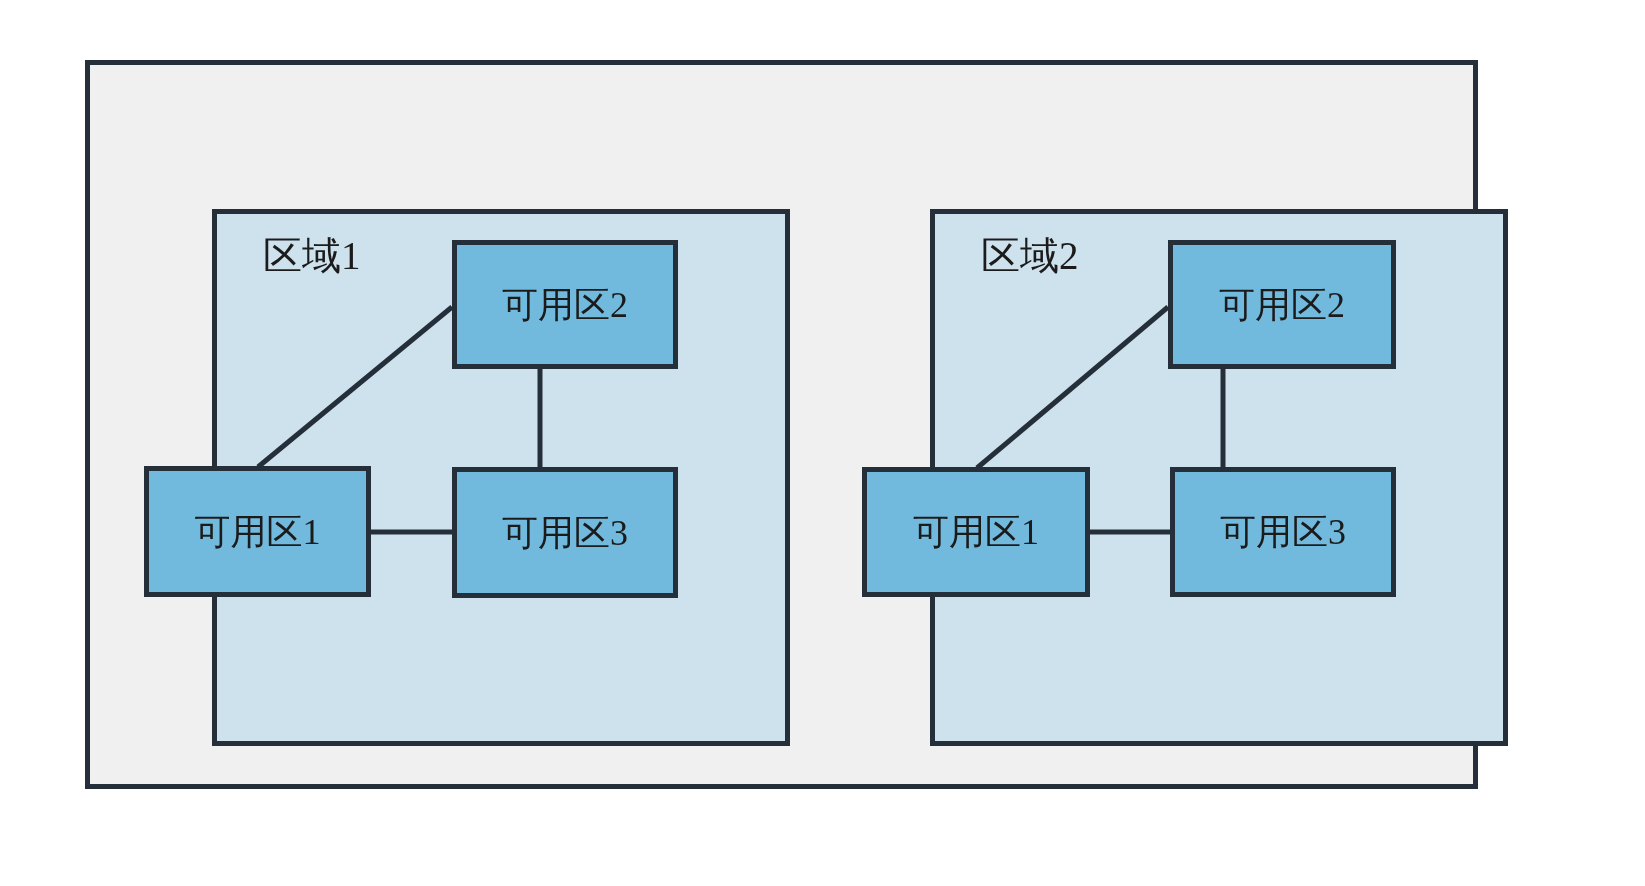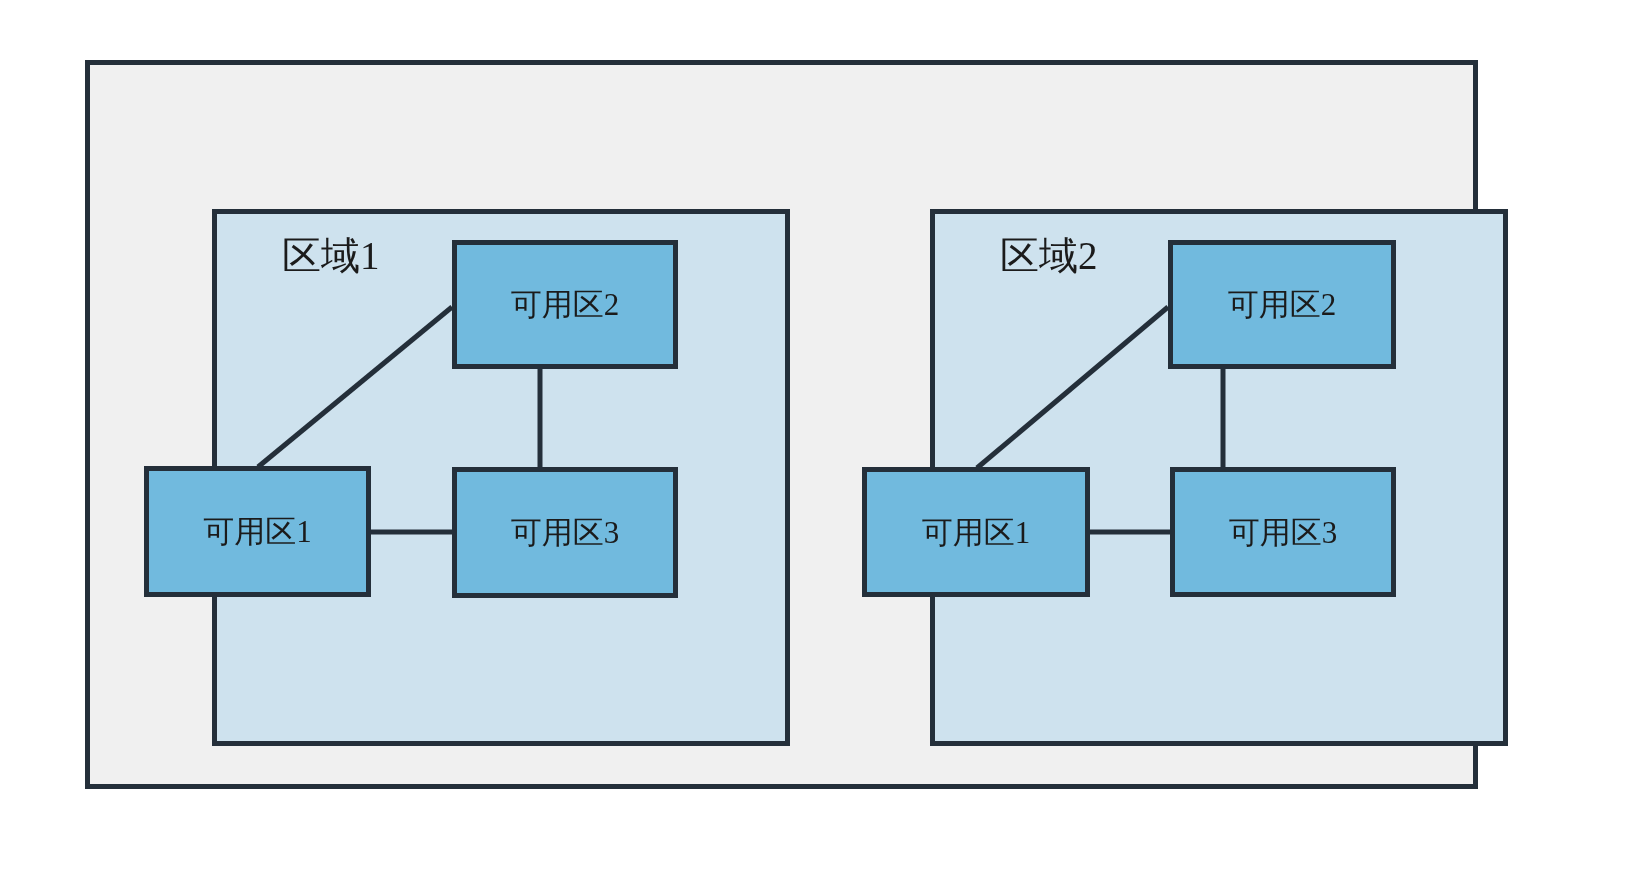--- a/index.html
+++ b/index.html
@@ -46,35 +46,34 @@
 
   .region-title {
     position: absolute;
     left: 46px;
     top: 22px;
     font-size: 39px;
     line-height: 1;
     color: #1b1b1b;
     letter-spacing: 0px;
     white-space: nowrap;
-    margin-left: 19px;
   }
 
   
   .az-node {
     position: absolute;
     box-sizing: border-box;
     background: #71bade;
     border: 5px solid #242f3a;
     display: flex;
     align-items: center;
     justify-content: center;
   }
   .az-label {
-    font-size: 31px;
+    font-size: 36px;
     color: #1b1b1b;
     line-height: 1;
     white-space: nowrap;
     pointer-events: none;
   }
 
   
   #r1-az2 { left: 452px; top: 240px; width: 226px; height: 129px; }
   #r1-az1 { left: 144px; top: 466px; width: 227px; height: 131px; }
   #r1-az3 { left: 452px; top: 467px; width: 226px; height: 131px; }

